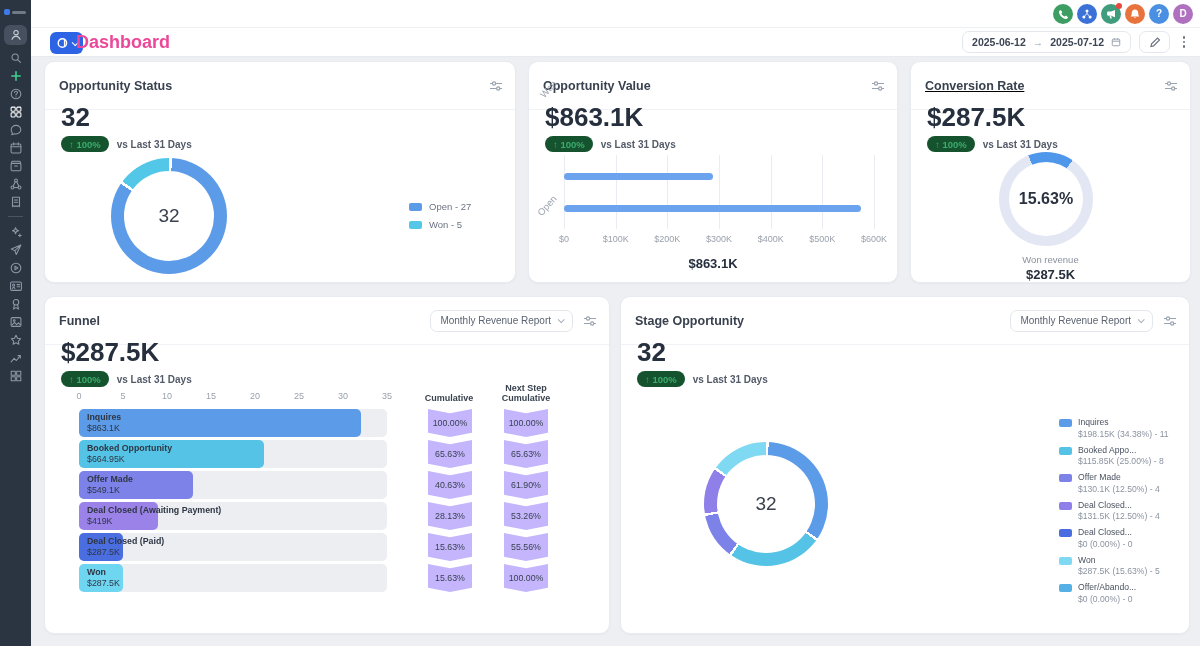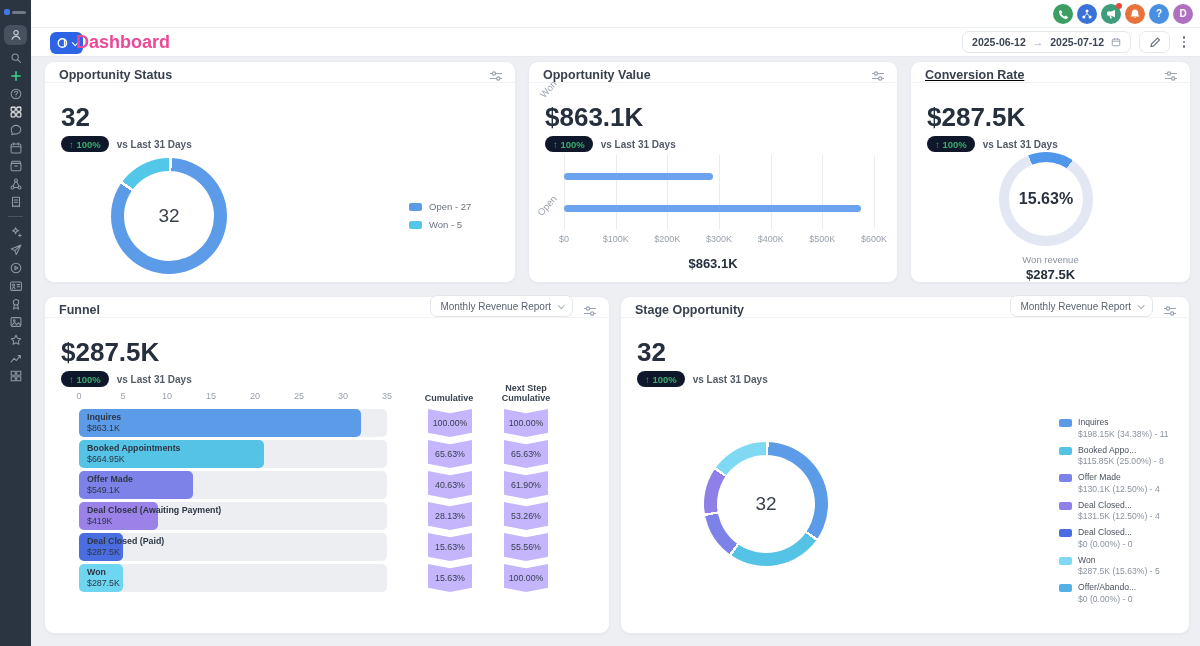--- a/index.html
+++ b/index.html
@@ -53,33 +53,33 @@
   
   .content { position:absolute; left:31px; top:57px; right:0; bottom:0; background:#edeff3; }
   .card { position:absolute; background:#fff; border:1px solid #e8ebef; border-radius:10px;
     box-shadow:0 1px 2px rgba(16,24,40,.04); }
   #card-status { left:13px;  top:4px;   width:472px; height:222px; }
   #card-value  { left:497px; top:4px;   width:370px; height:222px; }
   #card-rate   { left:879px; top:4px;   width:281px; height:222px;text-decoration:underline; }
   #card-funnel { left:13px;  top:239px; width:566px; height:338px; }
   #card-stage  { left:589px; top:239px; width:570px; height:338px; }
 
-  .card-head { height:21px; border-bottom:1px solid #f0f2f5; display:flex; align-items:flex-end;
+  .card-head { height:48px; border-bottom:1px solid #f0f2f5; display:flex; align-items:center;
     padding:0 12px 0 14px; gap:10px; }
   .card-title { font-size:12.5px; font-weight:bold; color:#39414f; margin-right:auto; }
   .sliders { cursor:pointer; display:flex; }
   .sliders svg { width:14px; height:12px; stroke:#9aa3b0; fill:#fff; stroke-width:1.2; }
   .select { height:22px; border:1px solid #e3e7ec; border-radius:7px; display:flex; align-items:center;
     gap:7px; padding:0 9px; font-size:10px; color:#5b6472; cursor:pointer; background:#fff; }
   .select .sel-chev { width:5px; height:5px; border-right:1.3px solid #a8b0bb; border-bottom:1.3px solid #a8b0bb;
     transform:rotate(45deg) translateY(-1px); }
 
   .kpi { position:absolute; left:16px; top:40px; font-size:26px; font-weight:bold; color:#262f3d; }
   .badge-row { position:absolute; left:16px; top:74px; display:flex; align-items:center; gap:8px; }
-  .badge { background:#0f172a; color:#3cab6e; font-size:9.5px; font-weight:bold; border-radius:9px;
+  .badge { background:#14532d; color:#3cab6e; font-size:9.5px; font-weight:bold; border-radius:9px;
     padding:2.5px 8px; }
   .vs { font-size:10px; font-weight:bold; color:#535b68; }
 
   
   .donut { position:absolute; border-radius:50%; }
   .donut .hole { position:absolute; background:#fff; border-radius:50%; display:flex;
     align-items:center; justify-content:center; color:#333b48; font-weight:bold; }
   #donut-status { left:66px; top:96px; width:116px; height:116px; }
   #donut-status .hole { inset:13px; font-size:19px; font-weight:normal; color:#3a424f; }
   #gauge { left:88px; top:90px; width:94px; height:94px; }
@@ -491,21 +491,21 @@
           <div class="f-bar" style="width:91.42857142857143%;background:#5b9be8;"></div>
           <div class="f-text">
             <div class="f-label">Inquires</div>
             <div class="f-value">$863.1K</div>
           </div>
         </div>
         <div class="f-row">
           <div class="f-track"></div>
           <div class="f-bar" style="width:60%;background:#55c3e6;"></div>
           <div class="f-text">
-            <div class="f-label">Booked Appointments</div>
+            <div class="f-label">Booked Opportunity</div>
             <div class="f-value">$664.95K</div>
           </div>
         </div>
         <div class="f-row">
           <div class="f-track"></div>
           <div class="f-bar" style="width:37.142857142857146%;background:#7d82e8;"></div>
           <div class="f-text">
             <div class="f-label">Offer Made</div>
             <div class="f-value">$549.1K</div>
           </div>

